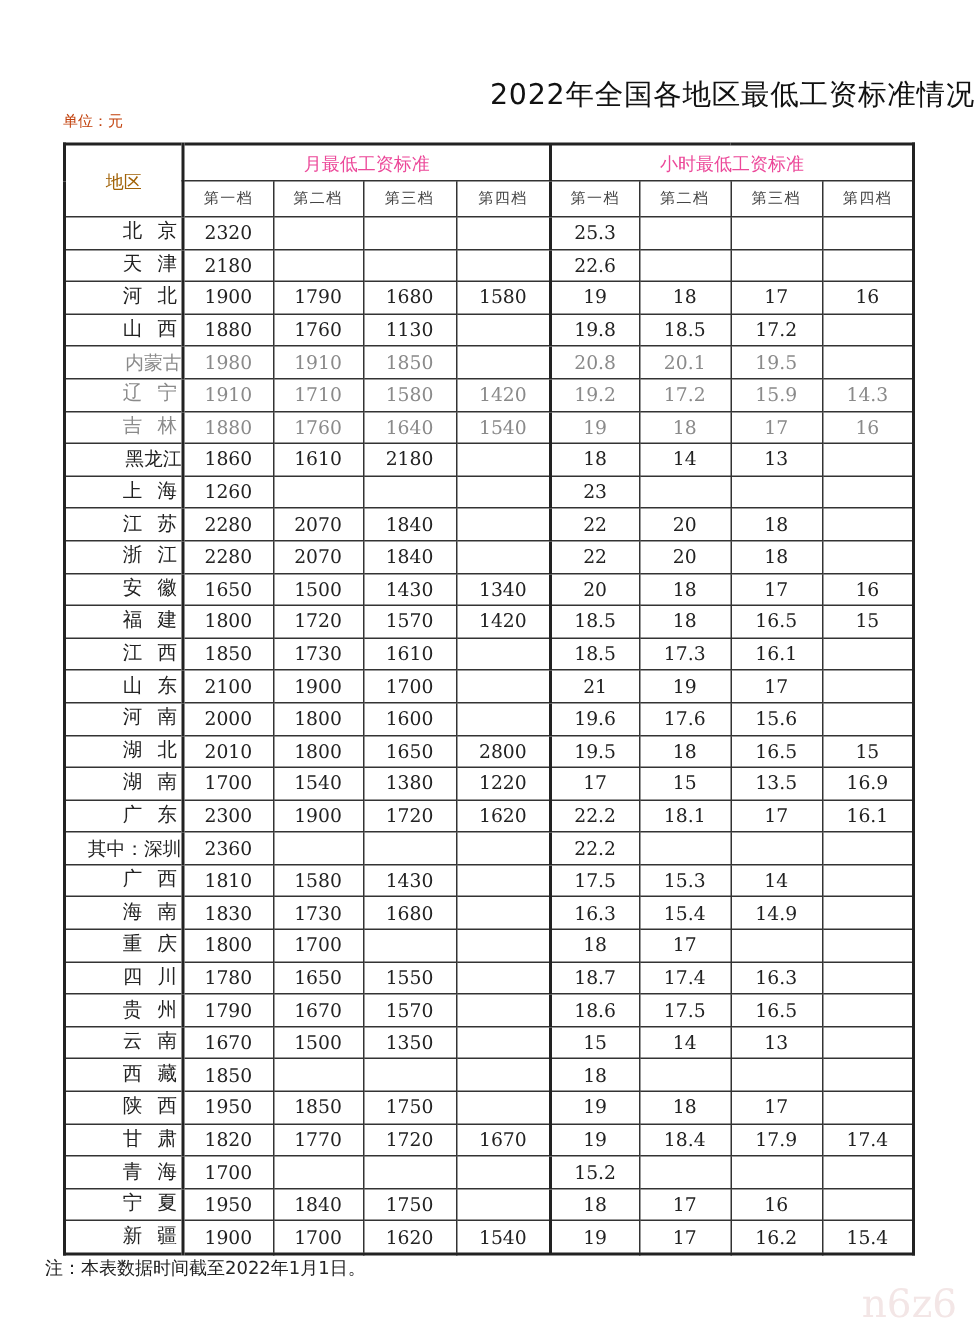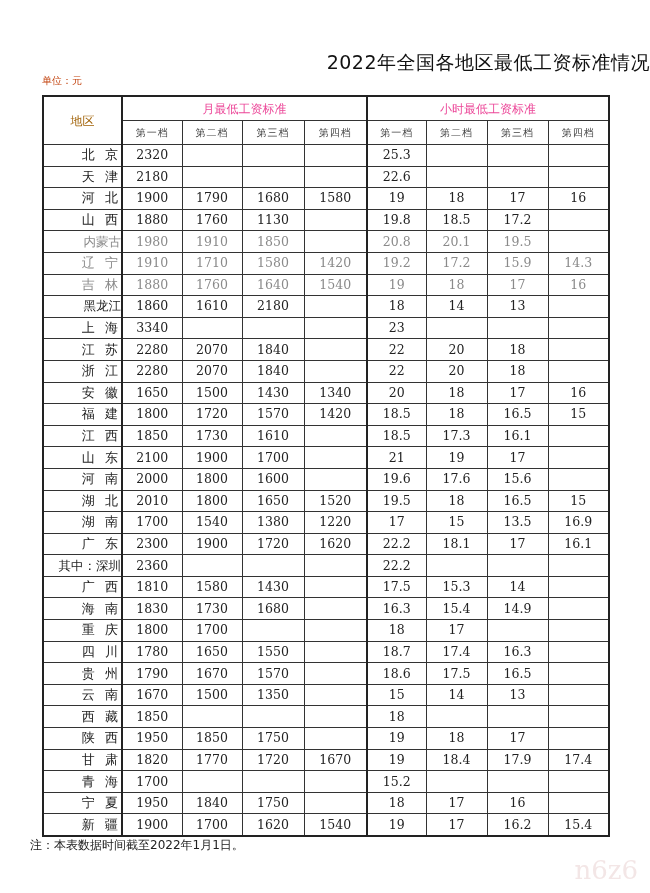--- a/index.html
+++ b/index.html
@@ -146,21 +146,21 @@
         <td>1610</td>
         <td>2180</td>
         <td class="thickr"></td>
         <td>18</td>
         <td>14</td>
         <td>13</td>
         <td></td>
       </tr>
       <tr>
         <td class="region thickr">上 海</td>
-        <td>3340</td>
+        <td>1260</td>
         <td></td>
         <td></td>
         <td class="thickr"></td>
         <td>23</td>
         <td></td>
         <td></td>
         <td></td>
       </tr>
       <tr>
         <td class="region thickr">江 苏</td>
@@ -237,21 +237,21 @@
         <td>19.6</td>
         <td>17.6</td>
         <td>15.6</td>
         <td></td>
       </tr>
       <tr>
         <td class="region thickr">湖 北</td>
         <td>2010</td>
         <td>1800</td>
         <td>1650</td>
-        <td class="thickr">1520</td>
+        <td class="thickr">2800</td>
         <td>19.5</td>
         <td>18</td>
         <td>16.5</td>
         <td>15</td>
       </tr>
       <tr>
         <td class="region thickr">湖 南</td>
         <td>1700</td>
         <td>1540</td>
         <td>1380</td>

